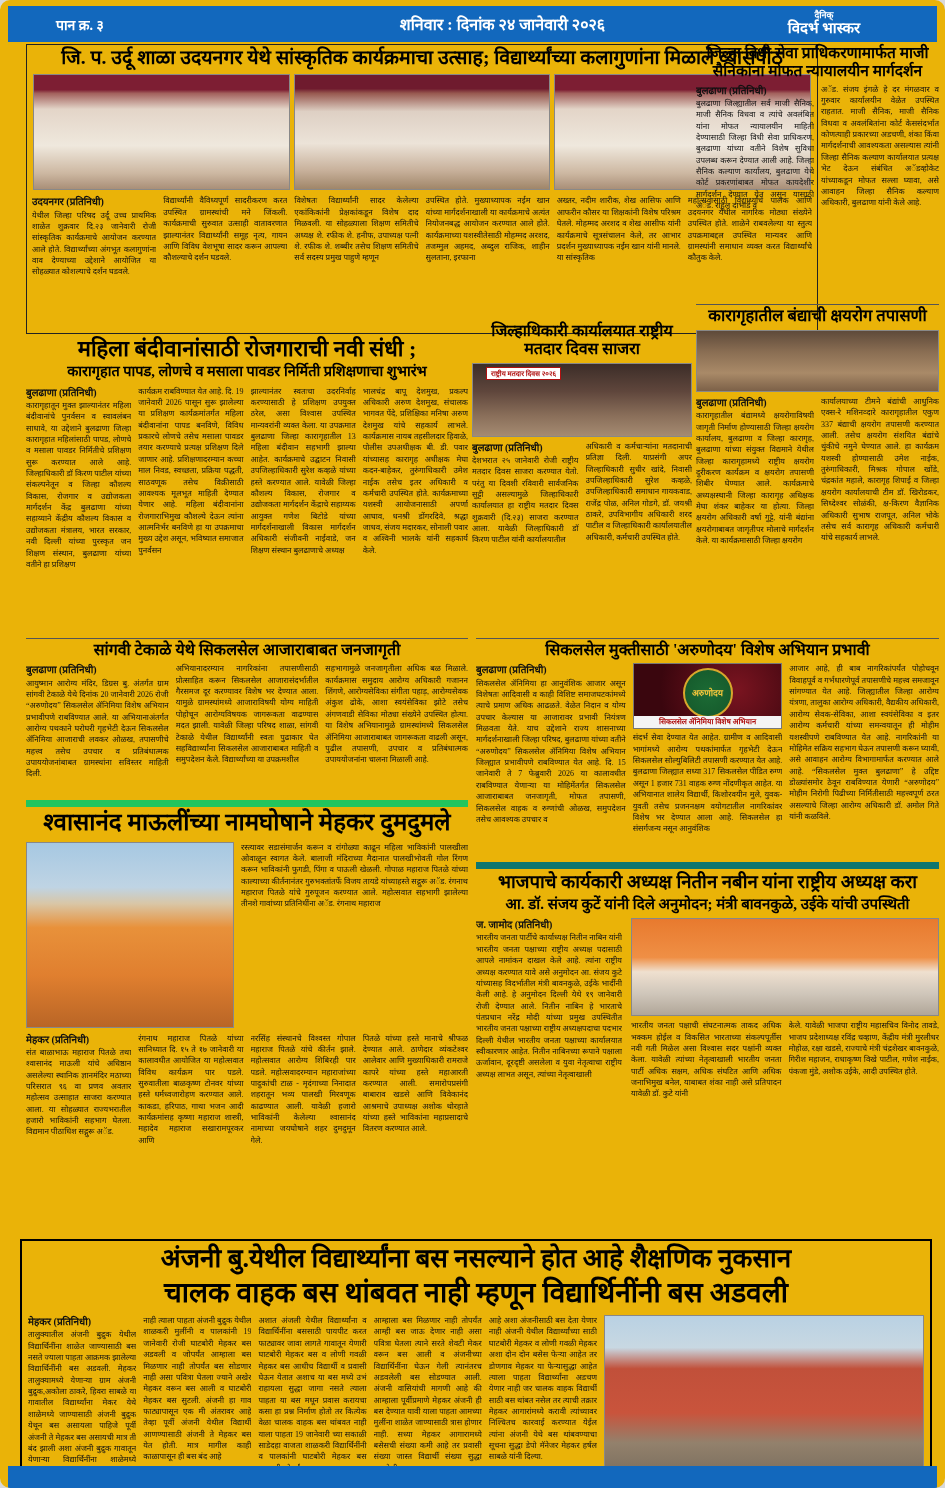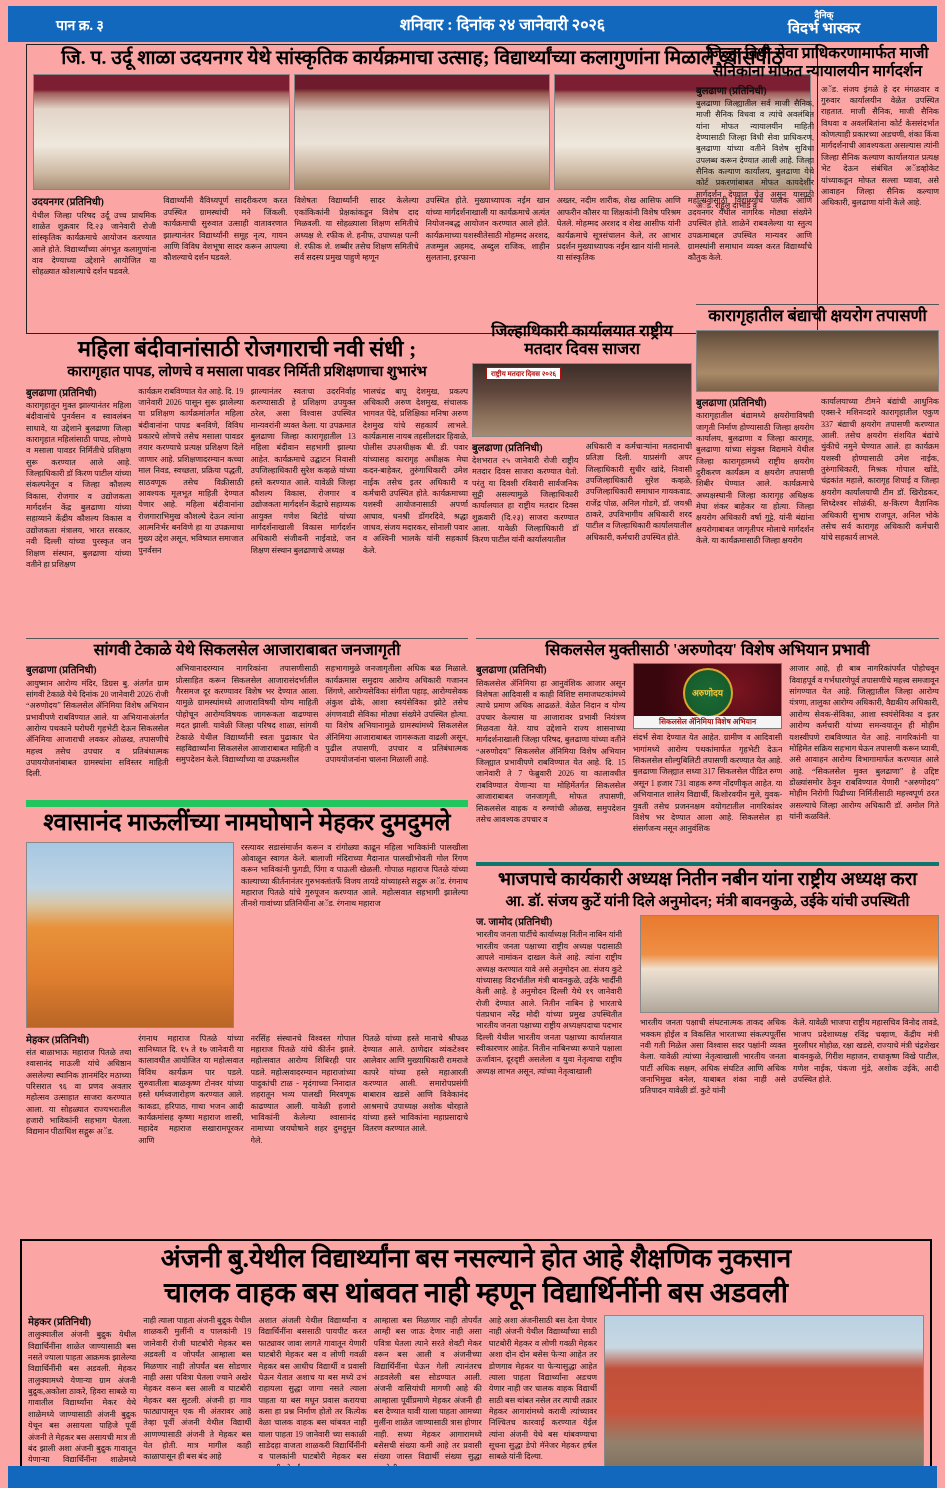--- a/index.html
+++ b/index.html
@@ -1,17 +1,17 @@
 <!DOCTYPE html>
 <html><head>
 <meta charset="utf-8">
 <style>
   html,body{margin:0;padding:0;background:#d9d9d9;}
-  .page{position:relative;width:945px;height:1488px;margin:0 auto;background:#fca5a5;
-        font-family:"Liberation Serif", serif;color:#111;overflow:hidden;}
+  .page{position:relative;width:945px;height:1488px;margin:0 auto;background:#eab308;
+        font-family:"Liberation Serif", serif;color:#111;overflow:hidden;border-radius:10px;}
   
   .topbar{position:absolute;left:8px;top:6px;width:929px;height:36px;background:#1268bd;
           color:#fff;display:flex;align-items:center;}
   .topbar .pageno{width:220px;padding-left:48px;font-weight:bold;font-size:14px;}
   .topbar .dateline{flex:1;text-align:center;font-weight:bold;font-size:16px;}
   .topbar .masthead{width:190px;text-align:center;line-height:1.05;padding-right:18px;}
   .topbar .masthead .small{font-size:9px;font-weight:bold;display:block;}
   .topbar .masthead .big{font-size:15px;font-weight:bold;display:block;}
   
   .article{position:absolute;box-sizing:border-box;}
@@ -146,24 +146,24 @@
       <div class="col" style="flex:1;">रस्त्यावर सडासंमार्जन करून व रांगोळ्या काढून महिला भाविकांनी पालखीला ओवाळून स्वागत केले. बालाजी मंदिराच्या मैदानात पालखीभोवती गोल रिंगण करून भाविकांनी फुगडी, पिंगा व पाऊली खेळली. गोपाळ महाराज पितळे यांच्या काल्याच्या कीर्तनानंतर गुरुभक्तांतर्फे विजय तायडे यांच्याहस्ते सद्गुरू अॅड. रंगनाथ महाराज पितळे यांचे गुरुपूजन करण्यात आले. महोत्सवात सहभागी झालेल्या तीनशे गावांच्या प्रतिनिधींना अॅड. रंगनाथ महाराज</div>
     </div>
     <div class="cols" style="height:146px;margin-top:5px;">
       <div class="col"><span class="byline">मेहकर (प्रतिनिधी)</span><br><span>संत बाळाभाऊ महाराज पितळे तथा श्वासानंद माऊली यांचे अधिष्ठान असलेल्या स्थानिक ज्ञानमंदिर मठाच्या परिसरात ९६ वा प्रणव अवतार महोत्सव उत्साहात साजरा करण्यात आला. या सोहळ्यात राज्यभरातील हजारो भाविकांनी सहभाग घेतला. विद्यमान पीठाधिश सद्गुरू अॅड.</span></div>
       <div class="col">रंगनाथ महाराज पितळे यांच्या सानिध्यात दि. १५ ते १७ जानेवारी या कालावधीत आयोजित या महोत्सवात विविध कार्यक्रम पार पडले. सुरुवातीला बाळकृष्ण टोनवर यांच्या हस्ते धर्मध्वजारोहण करण्यात आले. काकडा, हरिपाठ, गाथा भजन आदी कार्यक्रमांसह कृष्णा महाराज शास्त्री, महादेव महाराज सखारामपूरकर आणि</div>
       <div class="col">नरसिंह संस्थानचे विश्वस्त गोपाल महाराज पितळे यांचे कीर्तन झाले. महोत्सवात आरोग्य शिबिरही पार पडले. महोत्सवादरम्यान महाराजांच्या पादुकांची टाळ - मृदंगाच्या निनादात शहरातून भव्य पालखी मिरवणूक काढण्यात आली. यावेळी हजारो भाविकांनी केलेल्या श्वासानंद नामाच्या जयघोषाने शहर दुमदुमून गेले.</div>
       <div class="col">पितळे यांच्या हस्ते मानाचे श्रीफळ देण्यात आले. ठाणेदार व्यंकटेश्वर आलेवार आणि मुख्याधिकारी रामराजे कापरे यांच्या हस्ते महाआरती करण्यात आली. समारोपप्रसंगी बाबाराव खडसे आणि विवेकानंद आश्रमाचे उपाध्यक्ष अशोक थोरहाते यांच्या हस्ते भाविकांना महाप्रसादाचे वितरण करण्यात आले.</div>
     </div>
   </div>
 
-  <div class="article" style="left:476px;top:862px;width:463px;height:316px;border-top:4px solid #0f766e;">
+  <div class="article" style="left:476px;top:862px;width:463px;height:316px;border-top:7px solid #0f766e;">
     <div class="hl" style="font-size:18.5px;margin-top:3px;">भाजपाचे कार्यकारी अध्यक्ष नितीन नबीन यांना राष्ट्रीय अध्यक्ष करा</div>
     <div class="subhl" style="font-size:15px;margin-top:2px;">आ. डॉ. संजय कुटें यांनी दिले अनुमोदन; मंत्री बावनकुळे, उईके यांची उपस्थिती</div>
-    <div style="display:flex;gap:18px;margin-top:5px;height:238px;">
+    <div style="display:flex;gap:9px;margin-top:5px;height:238px;">
       <div class="col" style="width:146px;flex:none;"><span class="byline">ज. जामोद (प्रतिनिधी)</span><br><span>भारतीय जनता पार्टीचे कार्याध्यक्ष नितीन नाबिन यांनी भारतीय जनता पक्षाच्या राष्ट्रीय अध्यक्ष पदासाठी आपले नामांकन दाखल केले आहे. त्यांना राष्ट्रीय अध्यक्ष करण्यात यावे असे अनुमोदन आ. संजय कुटे यांच्यासह विदर्भातील मंत्री बावनकुळे, उईके भार्दीनी केली आहे. हे अनुमोदन दिल्ली येथे १९ जानेवारी रोजी देण्यात आले. नितीन नाबिन हे भारताचे पंतप्रधान नरेंद्र मोदी यांच्या प्रमुख उपस्थितीत भारतीय जनता पक्षाच्या राष्ट्रीय अध्यक्षपदाचा पदभार दिल्ली येथील भारतीय जनता पक्षाच्या कार्यालयात स्वीकारणार आहेत. नितीन नाबिनच्या रूपाने पक्षाला ऊर्जावान, दूरदृष्टी असलेला व युवा नेतृत्वाचा राष्ट्रीय अध्यक्ष लाभत असून, त्यांच्या नेतृत्वाखाली</span></div>
       <div style="flex:1;display:flex;flex-direction:column;">
         <div class="photo ph-bjp" style="width:100%;height:98px;"></div>
         <div class="cols" style="flex:1;margin-top:4px;">
           <div class="col">भारतीय जनता पक्षाची संघटनात्मक ताकद अधिक भक्कम होईल व विकसित भारताच्या संकल्पपूर्तीस नवी गती मिळेल असा विश्वास सदर पक्षांनी व्यक्त केला. यावेळी त्यांच्या नेतृत्वाखाली भारतीय जनता पार्टी अधिक सक्षम, अधिक संघटित आणि अधिक जनाभिमुख बनेल, याबाबत शंका नाही असे प्रतिपादन यावेळी डॉ. कुटे यांनी</div>
           <div class="col">केले. यावेळी भाजपा राष्ट्रीय महासचिव विनोद तावडे, भाजप प्रदेशाध्यक्ष रविंद्र चव्हाण, केंद्रीय मंत्री मुरलीधर मोहोळ, रक्षा खडसे, राज्याचे मंत्री चंद्रशेखर बावनकुळे, गिरीश महाजन, राधाकृष्ण विखे पाटील, गणेश नाईक, पंकजा मुंडे, अशोक उईके, आदी उपस्थित होते.</div>
         </div>
       </div>
     </div>
   </div>

